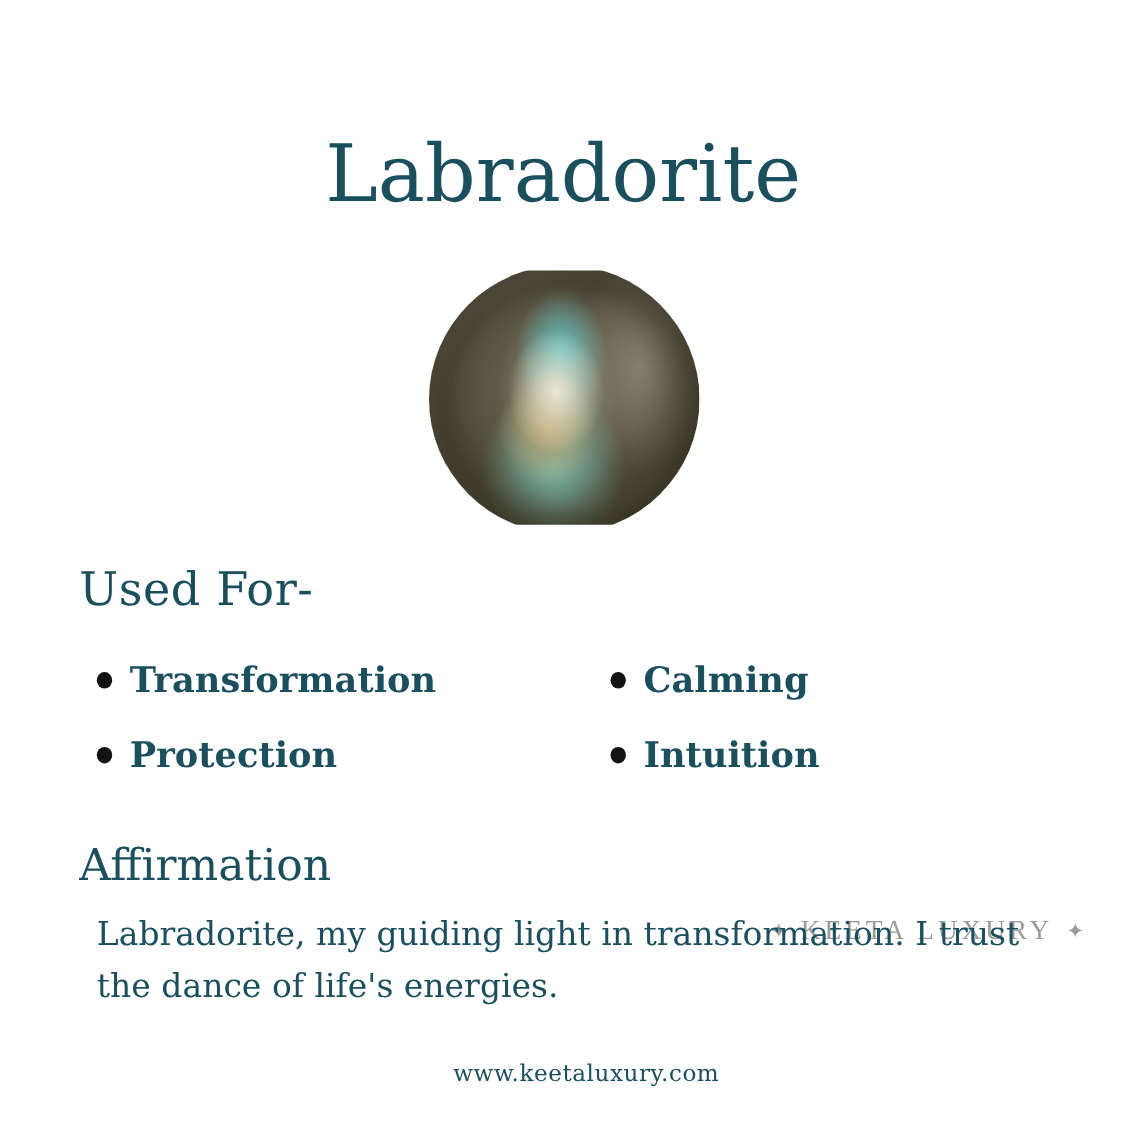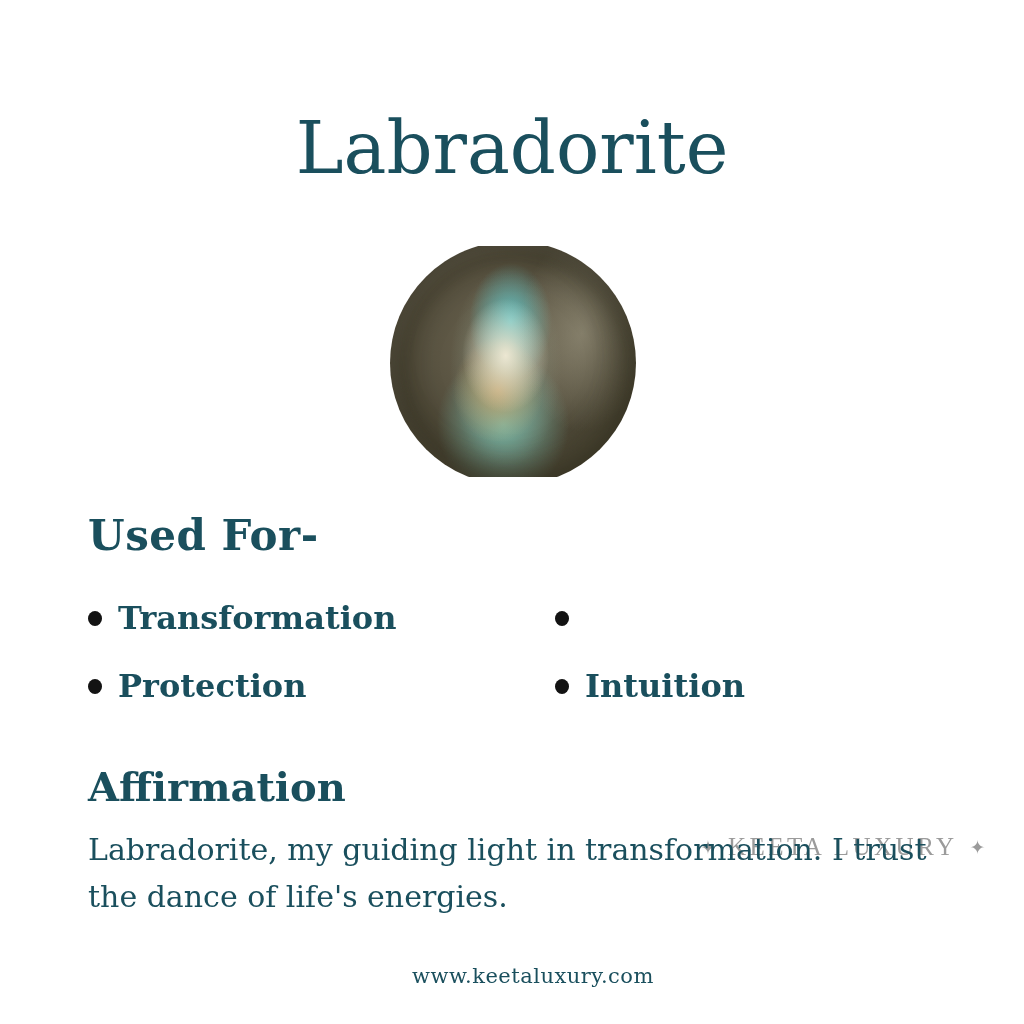--- a/index.html
+++ b/index.html
@@ -20,21 +20,21 @@
   body{
     background:var(--background);
     font-family:"DejaVu Serif","Liberation Serif",serif;
     position:relative;
     overflow:hidden;
   }
   .card{position:absolute;inset:0;background:var(--background);}
 
   .page-title{
     position:absolute;
-    top:106px;left:0;right:0;
+    top:116px;left:0;right:0;
     text-align:center;
     font-size:72px;
     font-weight:normal;
     letter-spacing:0px;
     color:var(--accent);
   }
 
   
   .stone-wrap{
     position:absolute;
@@ -55,23 +55,23 @@
       radial-gradient(70px 125px at 47% 52%, rgba(168,198,178,0.45), rgba(168,198,178,0) 80%),
       radial-gradient(circle at 45% 42%, #6b6450 0%, var(--stone-body) 35%, #4a4534 60%, #37331f 85%, var(--stone-dark) 100%);
     box-shadow:
       inset 0 0 34px 8px rgba(20,18,8,0.55),
       inset -8px -12px 28px rgba(130,124,100,0.35),
       inset 5px 7px 14px rgba(222,216,196,0.22);
   }
 
   .section-heading{
     position:absolute;
-    left:88px;
+    left:72px;
     color:var(--accent);
-    font-weight:bold;
+    font-weight:normal;
     line-height:1.15;
   }
   .used-for-heading{top:512px;font-size:42px;letter-spacing:0.5px;}
   .affirmation-heading{top:764px;font-size:40px;}
 
   .bullet-list{
     position:absolute;
     left:88px;top:596px;
     width:740px;
     display:grid;
@@ -147,20 +147,21 @@
 
   <h2 class="section-heading used-for-heading">Used For-</h2>
 
   <div class="bullet-list">
     <div class="list-item">
       <span class="bullet-dot"></span>
       <span class="bullet-label">Transformation</span>
     </div>
     <div class="list-item">
       <span class="bullet-dot"></span>
+      <span class="bullet-label">Calming</span>
     </div>
     <div class="list-item">
       <span class="bullet-dot"></span>
       <span class="bullet-label">Protection</span>
     </div>
     <div class="list-item">
       <span class="bullet-dot"></span>
       <span class="bullet-label">Intuition</span>
     </div>
   </div>

